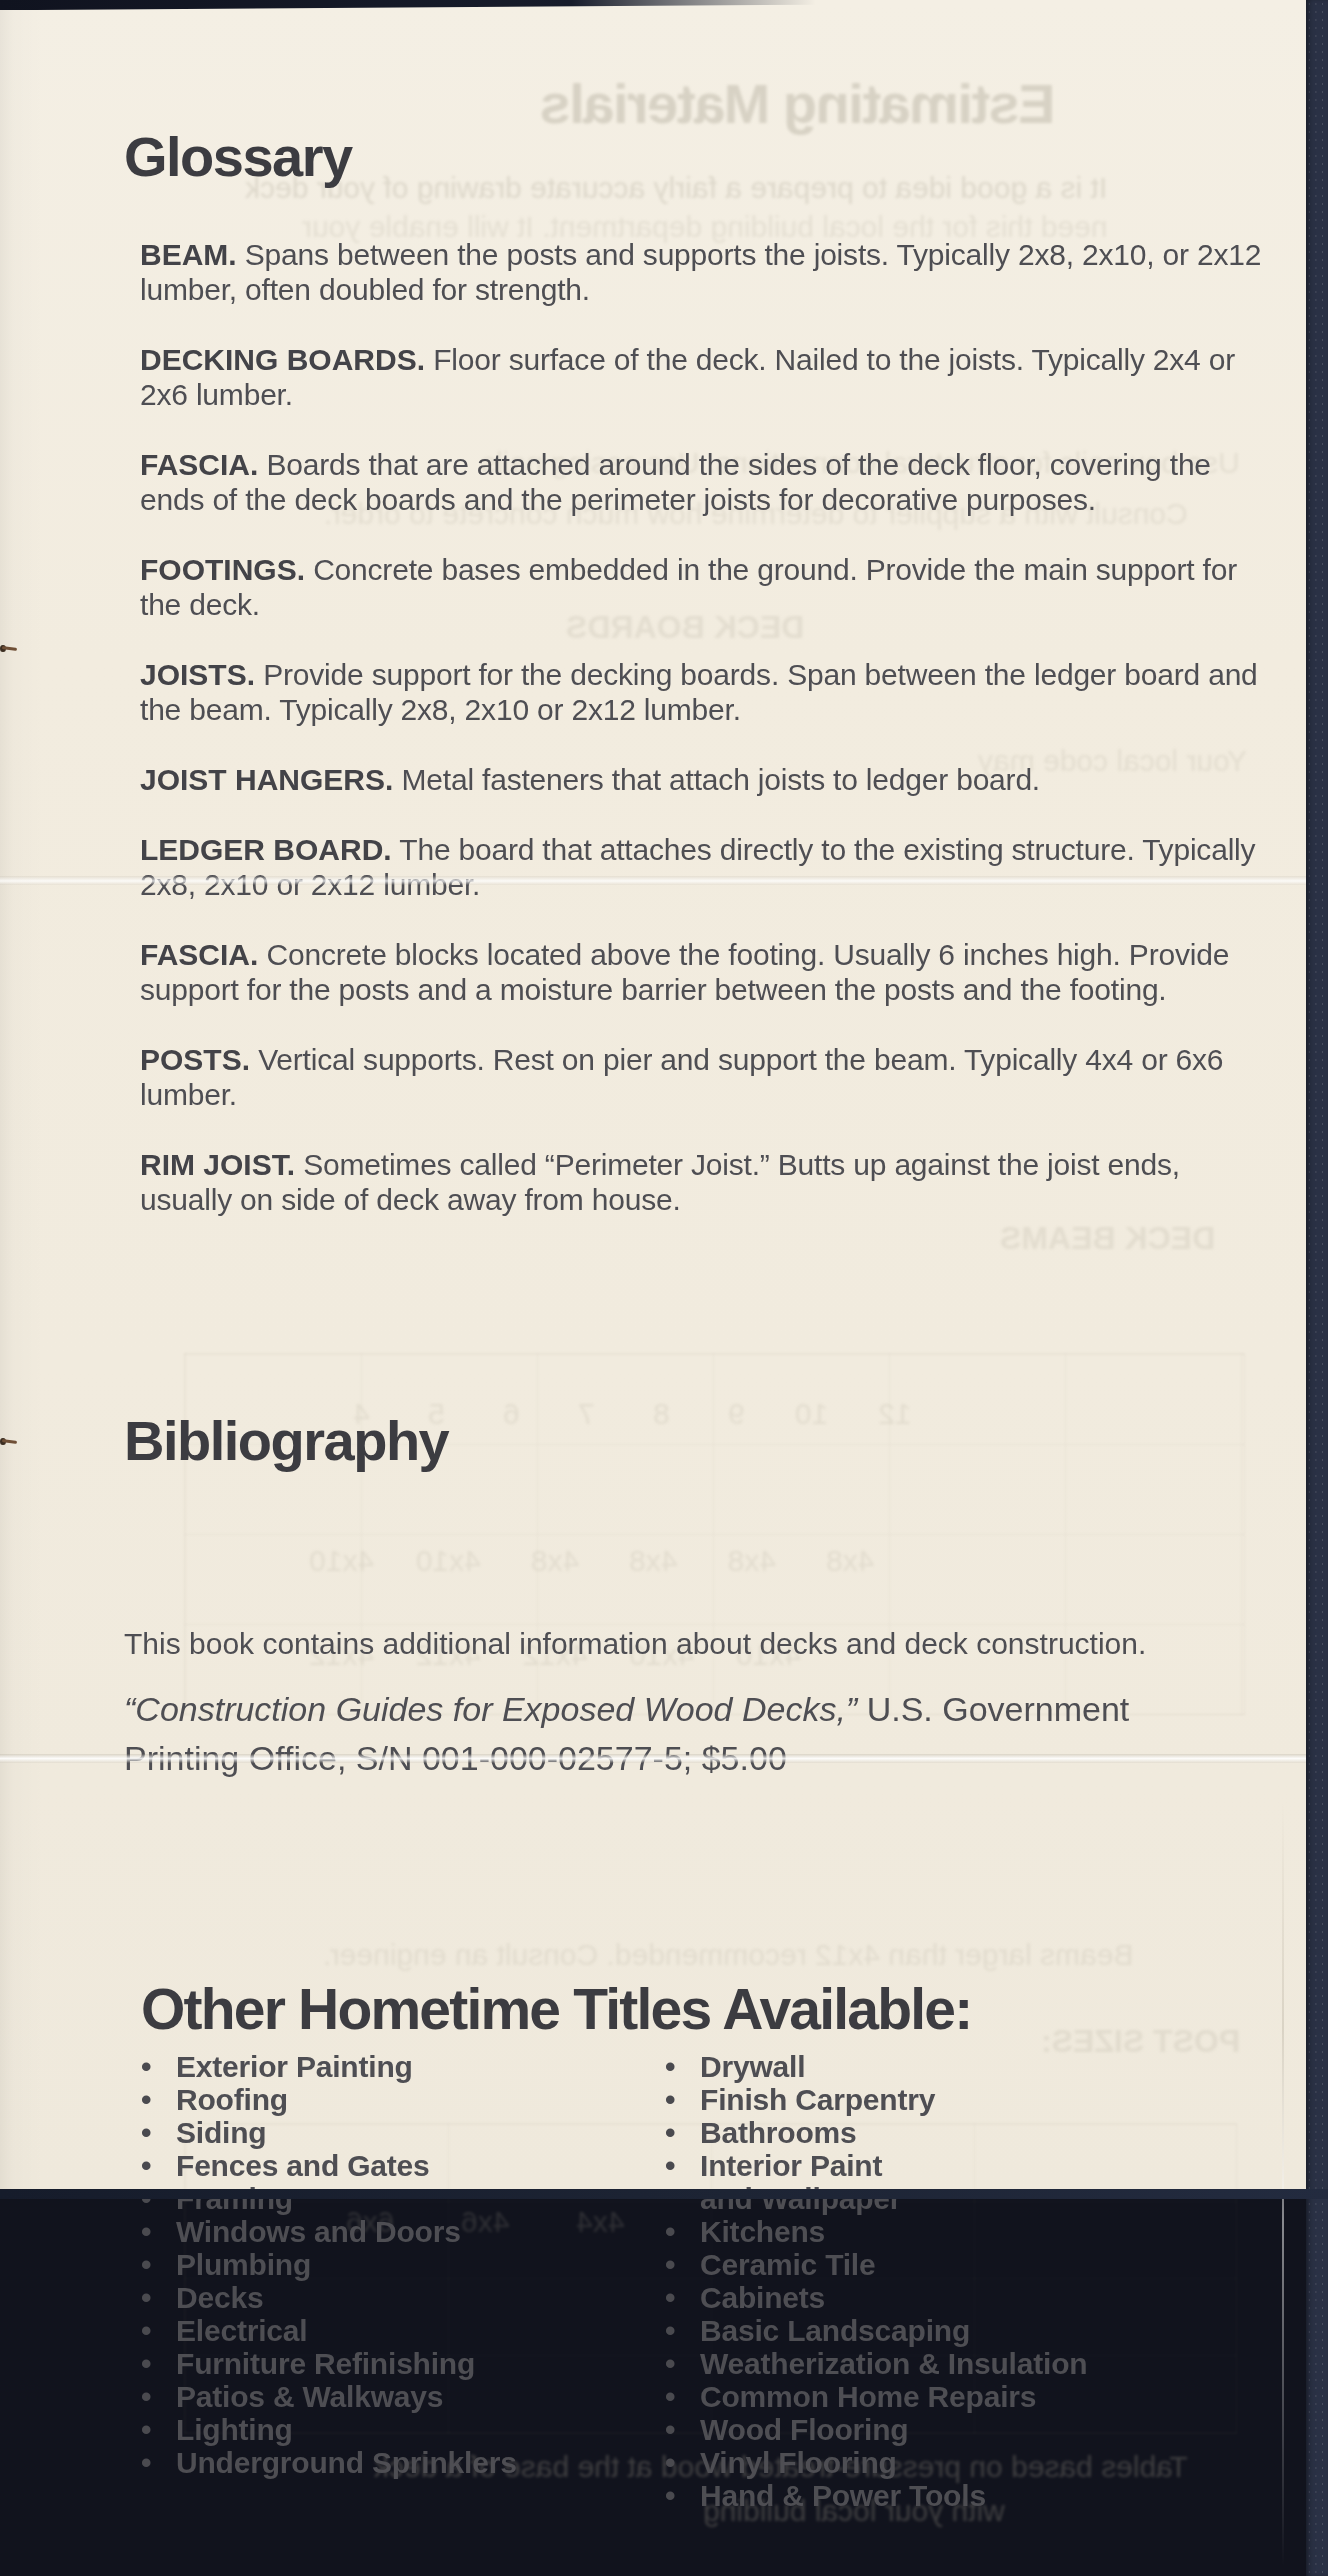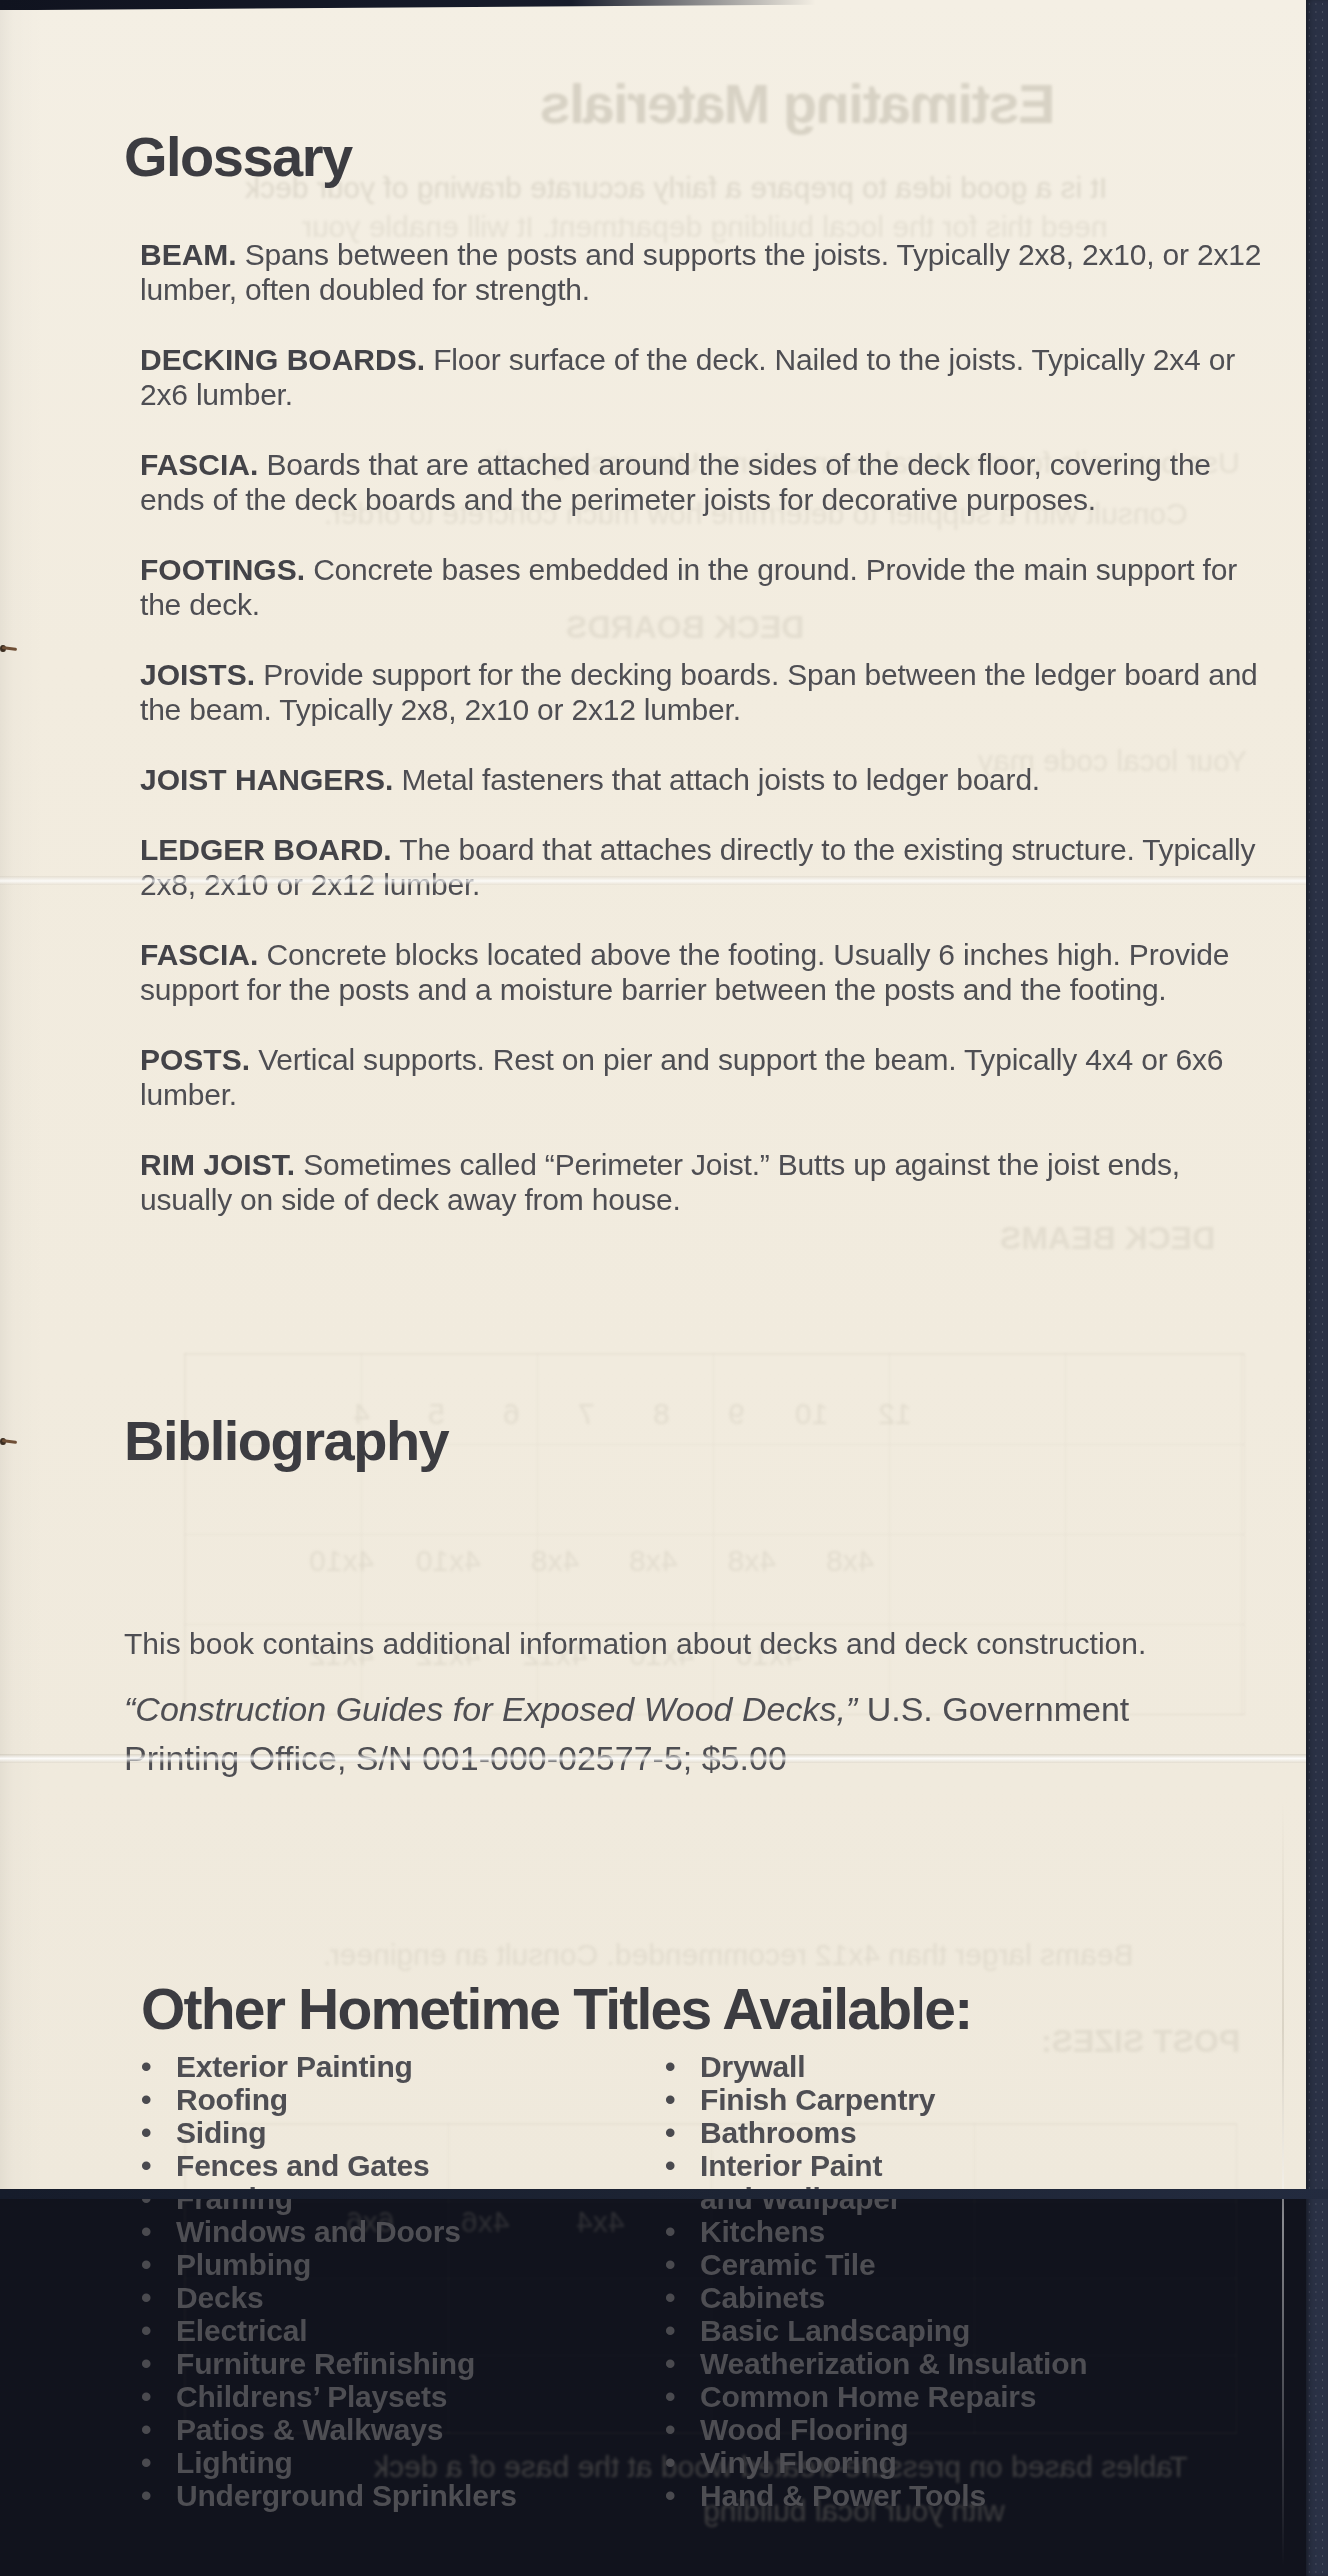--- a/index.html
+++ b/index.html
@@ -130,21 +130,20 @@
     <li>Exterior Painting</li>
     <li>Roofing</li>
     <li>Siding</li>
     <li>Fences and Gates</li>
     <li>Framing</li>
     <li>Windows and Doors</li>
     <li>Plumbing</li>
     <li>Decks</li>
     <li>Electrical</li>
     <li>Furniture Refinishing</li>
-    <li>Childrens’ Playsets</li>
     <li>Patios &amp; Walkways</li>
     <li>Lighting</li>
     <li>Underground Sprinklers</li>
   </ul>
 
   <ul class="titles titles-right">
     <li>Drywall</li>
     <li>Finish Carpentry</li>
     <li>Bathrooms</li>
     <li>Interior Paint</li>

